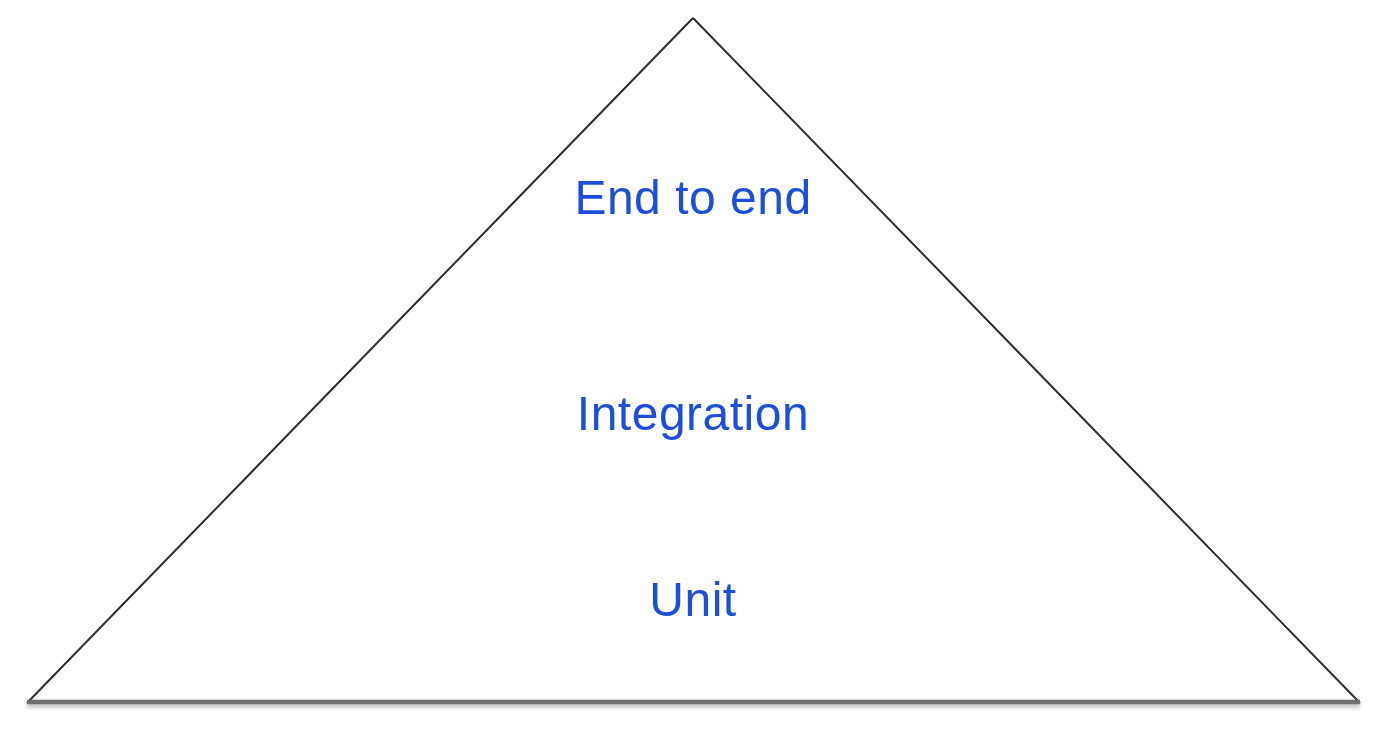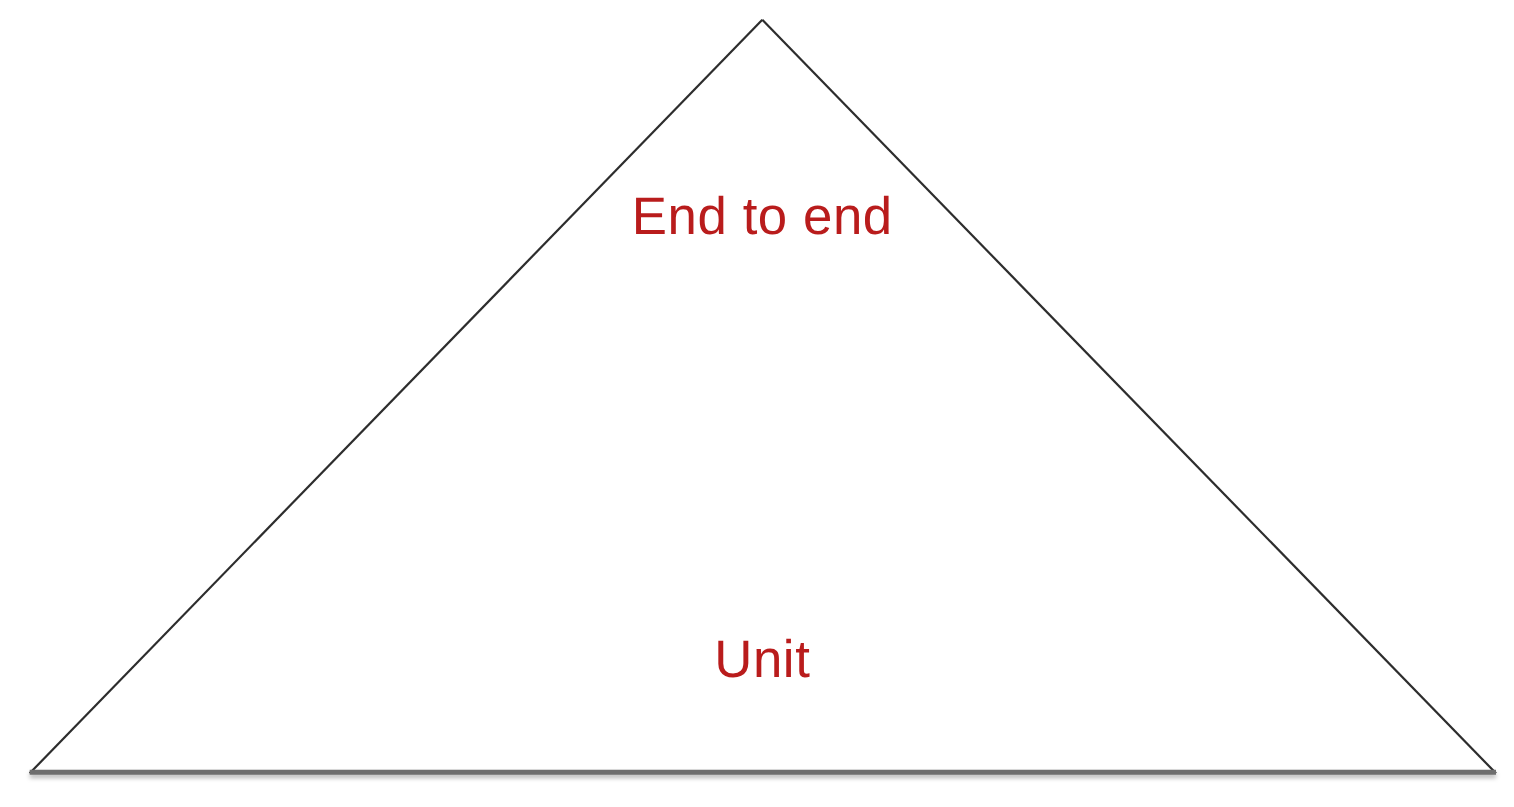--- a/index.html
+++ b/index.html
@@ -24,21 +24,21 @@
   }
   .base-edge {
     filter: drop-shadow(0 3px 2px rgba(0,0,0,0.28));
   }
   .level-label {
     position: absolute;
     left: 693px;
     transform: translateX(-50%);
     font-size: 48px;
     line-height: 48px;
-    color: #b91c1c;
+    color: #1d4ed8;
     letter-spacing: 0.5px;
     white-space: nowrap;
     text-align: left;
   }
   .level-label.top    { top: 174px; }
   .level-label.middle { top: 390px; }
   .level-label.bottom { top: 576px; }
 </style>
 </head>
 <body>
@@ -46,16 +46,17 @@
 <div class="canvas">
 
   <svg class="pyramid-svg" viewBox="0 0 1376 734" xmlns="http://www.w3.org/2000/svg">
     <line x1="27" y1="703" x2="693" y2="18" stroke-width="2" stroke="#2d2d2d"></line>
     <line x1="693" y1="18" x2="1360" y2="703" stroke-width="2" stroke="#2d2d2d"></line>
     <line class="base-edge" x1="27" y1="702" x2="1360" y2="702" stroke-width="4.5" stroke="#6e6e6e"></line>
   </svg>
 
   <div class="level-label top">End to end</div>
 
+  <div class="level-label middle">Integration</div>
 
   <div class="level-label bottom">Unit</div>
 
 </div>
 
 </body></html>

